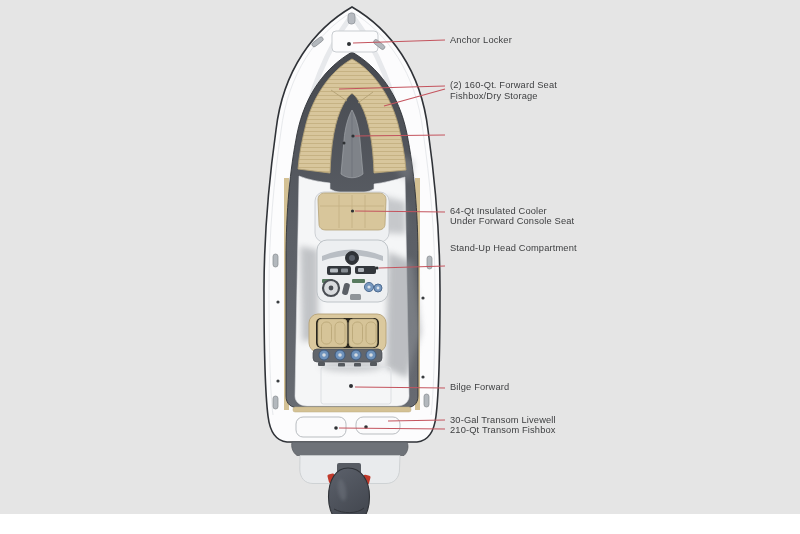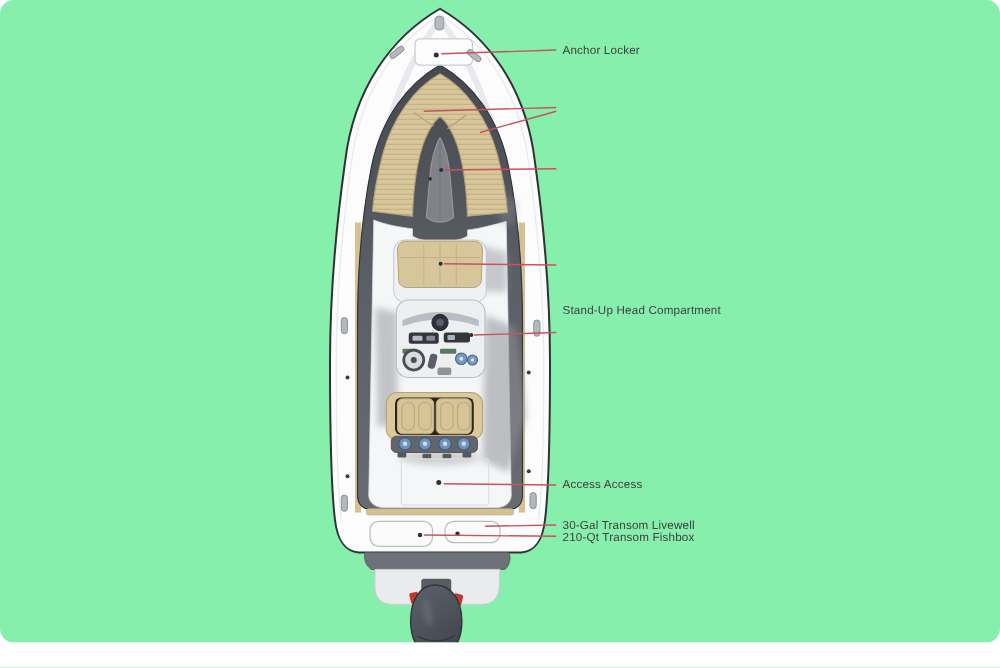--- a/index.html
+++ b/index.html
@@ -1,18 +1,18 @@
 <!DOCTYPE html>
 <html><head>
 <meta charset="utf-8">
 <style>
   html,body{margin:0;padding:0;background:#ffffff;}
   .stage{
-    position:relative;width:800px;height:514px;background:#86efac;
-    font-family:"Liberation Sans", sans-serif;overflow:hidden;border-radius:11px;
+    position:relative;width:800px;height:514px;background:#e5e5e5;
+    font-family:"Liberation Sans", sans-serif;overflow:hidden;
   }
   .stage svg{position:absolute;left:0;top:0;}
   .callout{
     position:absolute;left:450px;font-size:9.3px;line-height:10.8px;
     color:#3f4042;letter-spacing:.15px;white-space:nowrap;
   }
   .callout span{display:block;}
 </style>
 </head>
 <body>
@@ -195,25 +195,33 @@
     <path d="M445,429 L339,428"></path>
   </g>
   <circle cx="352.5" cy="211" r="1.6" fill="#2e3134"></circle>
   <circle cx="377" cy="268" r="1.6" fill="#2e3134"></circle>
   <circle cx="353" cy="136" r="1.6" fill="#2e3134"></circle>
 </svg>
 
 <div class="callout" style="top:34.5px">
   <span>Anchor Locker</span>
 </div>
+<div class="callout" style="top:80px">
+  <span>(2) 160-Qt. Forward Seat</span>
+  <span>Fishbox/Dry Storage</span>
+</div>
+<div class="callout" style="top:205.5px">
+  <span>64-Qt Insulated Cooler</span>
+  <span>Under Forward Console Seat</span>
+</div>
 <div class="callout" style="top:243px">
   <span>Stand-Up Head Compartment</span>
 </div>
 <div class="callout" style="top:382px">
-  <span>Access Access</span>
+  <span>Bilge Forward</span>
 </div>
 <div class="callout" style="top:414.5px">
   <span>30-Gal Transom Livewell</span>
 </div>
 <div class="callout" style="top:424.5px">
   <span>210-Qt Transom Fishbox</span>
 </div>
 
 </div>
 

